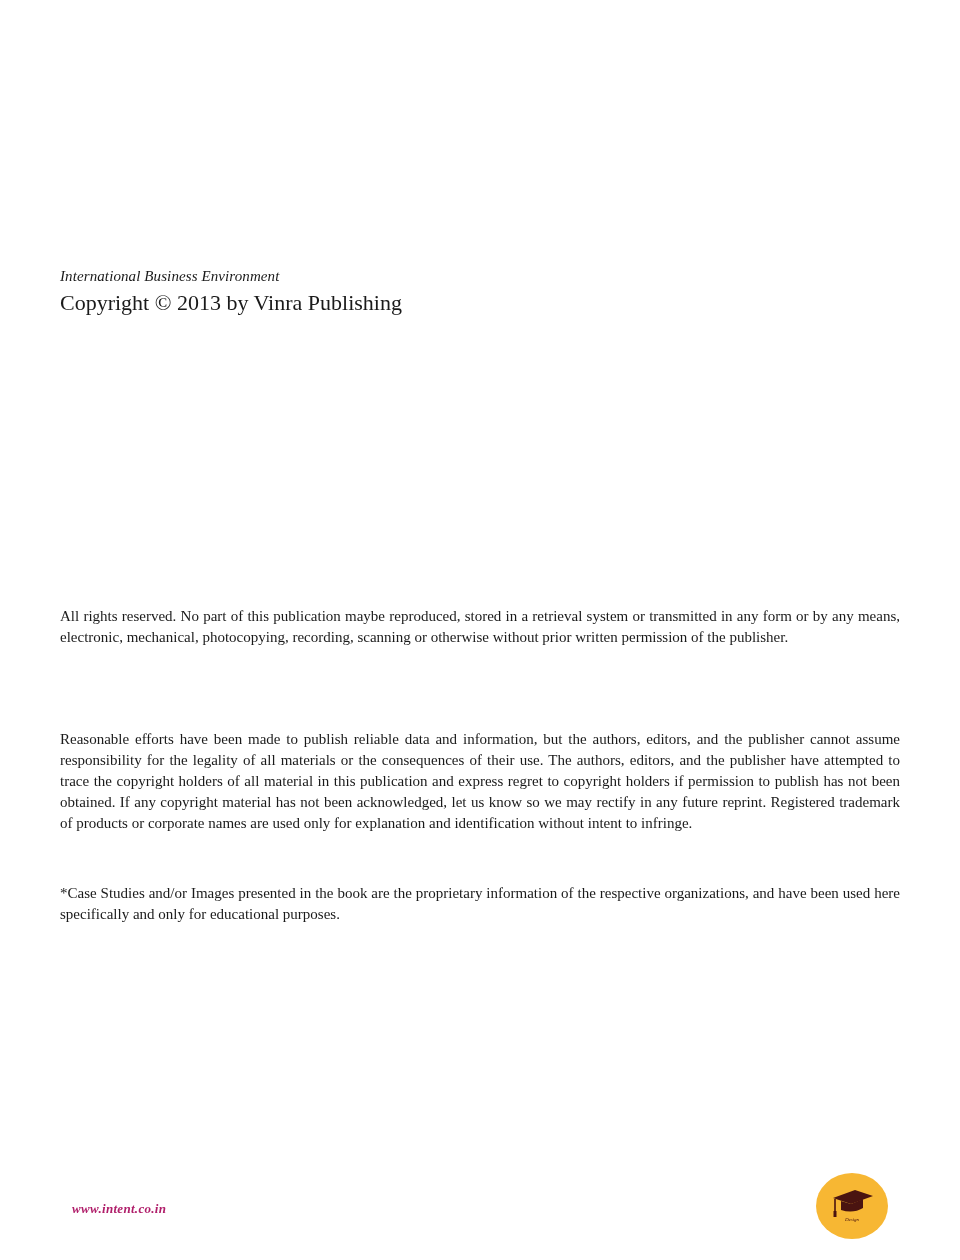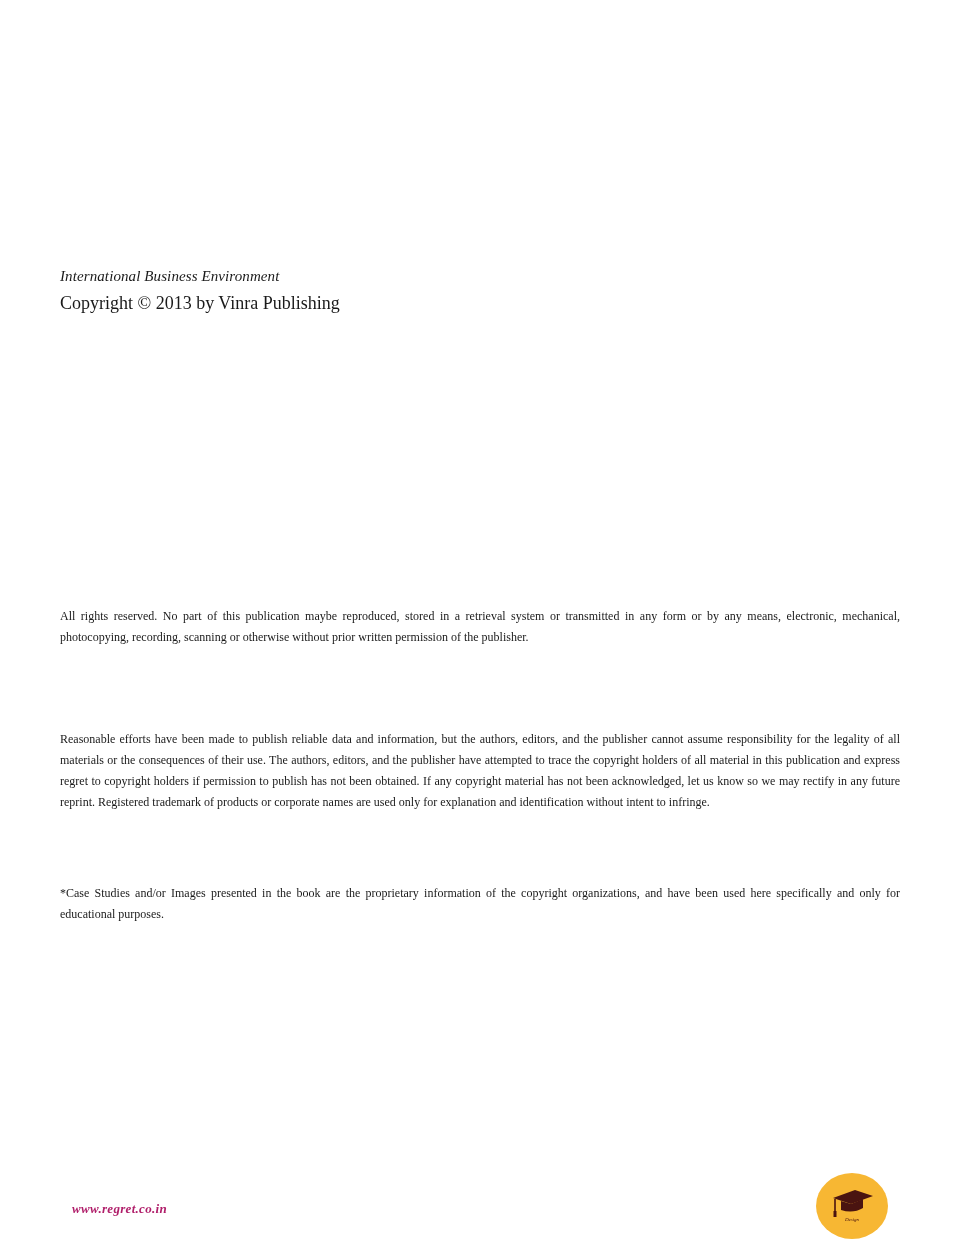--- a/index.html
+++ b/index.html
@@ -21,28 +21,28 @@
       top: 266px;
       font-size: 15px;
       font-style: italic;
       line-height: 20px;
       letter-spacing: 0.1px;
     }
     .copyright {
       position: absolute;
       left: 60px;
       top: 292px;
-      font-size: 18px;
+      font-size: 22px;
       line-height: 22px;
     }
     .para {
       position: absolute;
       left: 60px;
       width: 840px;
-      font-size: 12px;
+      font-size: 15px;
       line-height: 21px;
       text-align: justify;
     }
     .para-rights { top: 606px; }
     .para-efforts { top: 729px; }
     .para-case { top: 883px; }
     .footer-url {
       position: absolute;
       left: 72px;
       top: 1201px;
@@ -67,23 +67,23 @@
     .logo svg { display: block; }
   </style>
 </head>
 <body>
 
 <div class="book-title">International Business Environment</div>
 <div class="copyright">Copyright © 2013 by Vinra Publishing</div>
 
 <p class="para para-rights" style="margin:0">All rights reserved. No part of this publication maybe reproduced, stored in a retrieval system or transmitted in any form or by any means, electronic, mechanical, photocopying, recording, scanning or otherwise without prior written permission of the publisher.</p>
 <p class="para para-efforts" style="margin:0">Reasonable efforts have been made to publish reliable data and information, but the authors, editors, and the publisher cannot assume responsibility for the legality of all materials or the consequences of their use. The authors, editors, and the publisher have attempted to trace the copyright holders of all material in this publication and express regret to copyright holders if permission to publish has not been obtained. If any copyright material has not been acknowledged, let us know so we may rectify in any future reprint. Registered trademark of products or corporate names are used only for explanation and identification without intent to infringe.</p>
-<p class="para para-case" style="margin:0">*Case Studies and/or Images presented in the book are the proprietary information of the copyright organizations, and have been used here specifically and only for educational purposes.</p>
+<p class="para para-case" style="margin:0">*Case Studies and/or Images presented in the book are the proprietary information of the respective organizations, and have been used here specifically and only for educational purposes.</p>
 
-<div class="footer-url">www.regret.co.in</div>
+<div class="footer-url">www.intent.co.in</div>
 
 <div class="logo">
   <span>
     <svg width="46" height="40" viewBox="0 0 46 40">
       <polygon points="4,12 26,4 44,10 22,18" fill="#4a1410"></polygon>
       <path d="M12,15 L12,24 Q24,28 34,22 L34,13 L22,18 Z" fill="#4a1410"></path>
       <line x1="6" y1="13" x2="6" y2="26" stroke="#4a1410" stroke-width="1.6"></line>
       <rect x="4.5" y="25" width="3" height="6" fill="#4a1410"></rect>
       <text x="23" y="35" font-size="5" font-style="italic" fill="#4a1410" text-anchor="middle" font-family="Liberation Serif, serif">Design</text>
     </svg>

